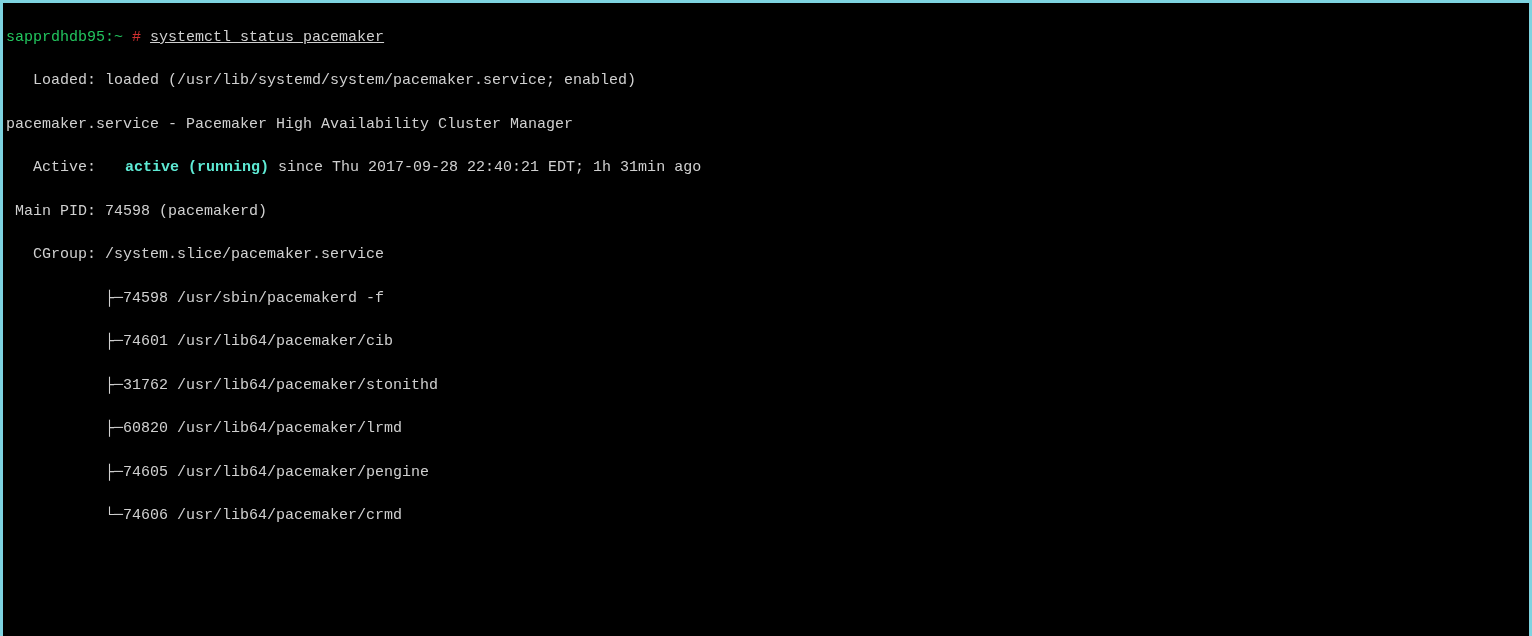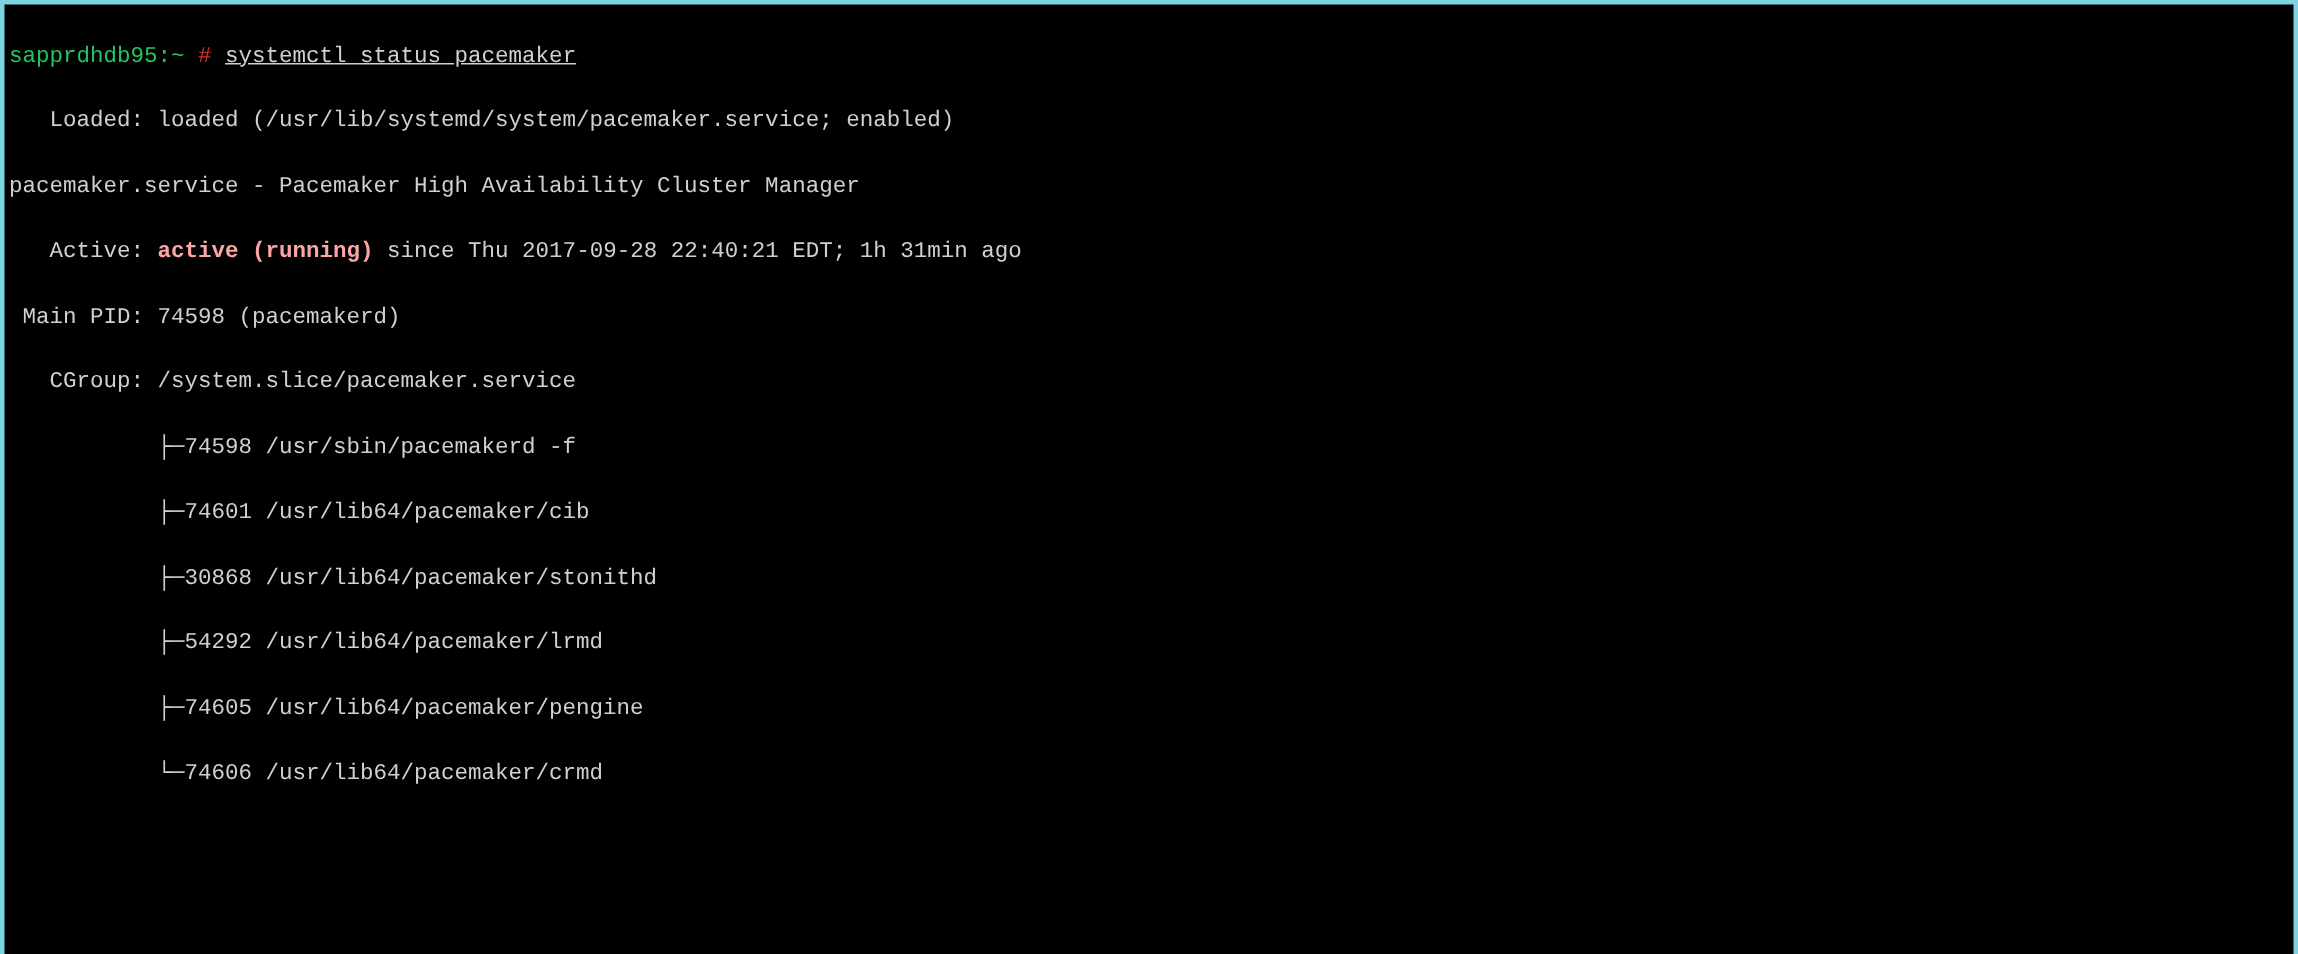--- a/index.html
+++ b/index.html
@@ -15,37 +15,37 @@
     .terminal {
       background: #000;
       color: #d0d0d0;
       padding: 2px 3px;
       white-space: pre;
       min-height: 630px;
     }
     .prompt-host { color: #22c55e; }
     .prompt-hash { color: #d03030; }
     .cmd { color: #d0d0d0; text-decoration: underline; }
-    .active-green { color: #fca5a5; font-weight: bold; }
+    .active-green { color: #5eead4; font-weight: bold; margin-left: 20px; }
     .line { display: block; }
   </style>
 </head>
 <body>
 
 <div class="terminal">
 <span class="line"><span class="prompt-host">sapprdhdb95:~ </span><span class="prompt-hash"># </span><span class="cmd">systemctl status pacemaker</span></span>
 <span class="line">   Loaded: loaded (/usr/lib/systemd/system/pacemaker.service; enabled)</span>
 <span class="line">pacemaker.service - Pacemaker High Availability Cluster Manager</span>
 <span class="line"><span>   Active: </span><span class="active-green">active (running)</span><span> since Thu 2017-09-28 22:40:21 EDT; 1h 31min ago</span></span>
 <span class="line"> Main PID: 74598 (pacemakerd)</span>
 <span class="line">   CGroup: /system.slice/pacemaker.service</span>
 <span class="line">           ├─74598 /usr/sbin/pacemakerd -f</span>
 <span class="line">           ├─74601 /usr/lib64/pacemaker/cib</span>
-<span class="line">           ├─30868 /usr/lib64/pacemaker/stonithd</span>
-<span class="line">           ├─54292 /usr/lib64/pacemaker/lrmd</span>
+<span class="line">           ├─31762 /usr/lib64/pacemaker/stonithd</span>
+<span class="line">           ├─60820 /usr/lib64/pacemaker/lrmd</span>
 <span class="line">           ├─74605 /usr/lib64/pacemaker/pengine</span>
 <span class="line">           └─74606 /usr/lib64/pacemaker/crmd</span>
 <span class="line"> </span>
 <span class="line"></span>
 
 
 
 
 
 

